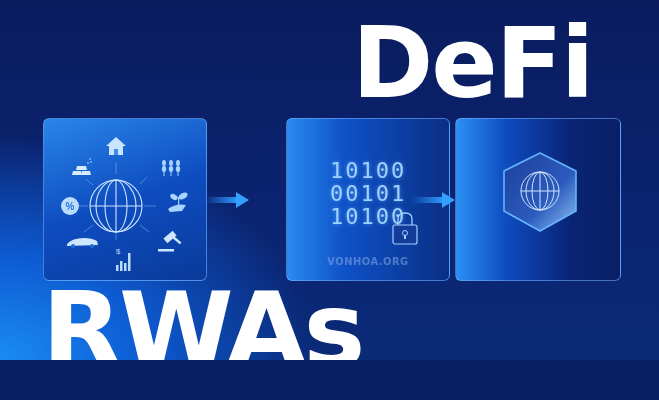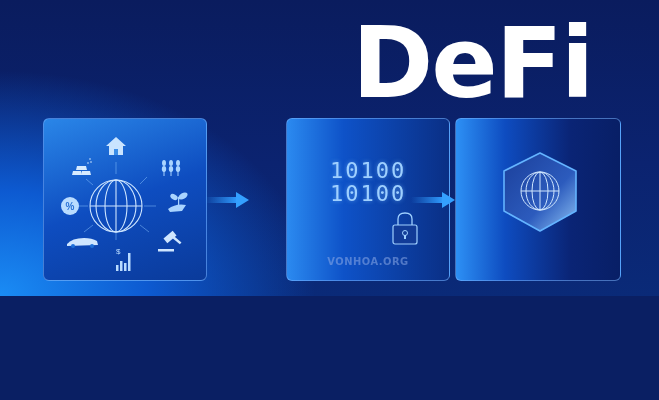--- a/index.html
+++ b/index.html
@@ -1,17 +1,17 @@
 <!DOCTYPE html>
 <html><head>
 <meta charset="utf-8">
 <style>
   html,body{margin:0;padding:0;}
   body{width:659px;height:400px;overflow:hidden;background:#0a1f63;font-family:"Liberation Sans",sans-serif;}
-  .stage{position:relative;width:659px;height:296px;overflow:hidden;
+  .stage{position:relative;width:659px;height:360px;overflow:hidden;
     background:
       radial-gradient(ellipse 420px 300px at 0% 100%, #1a8cf5 0%, #0d5ad1 35%, rgba(10,40,140,0) 75%),
       linear-gradient(180deg,#0a1c5e 0%,#0b2370 55%,#0a2a78 100%);}
   .title{position:absolute;color:#fff;font-weight:bold;letter-spacing:-2px;line-height:1;font-family:"DejaVu Sans","Liberation Sans",sans-serif;}
   .title.defi{left:352px;top:14px;font-size:98px;}
   .title.rwas{left:42px;top:278px;font-size:104px;letter-spacing:-3px;}
   .panel{position:absolute;top:118px;width:164px;height:163px;border:1px solid rgba(120,180,255,0.55);border-radius:6px;
     box-sizing:border-box;overflow:hidden;}
   .p1{left:43px;background:linear-gradient(160deg,#2a86e8 0%,#0e4dc0 50%,#0a3a9a 100%);}
   .p2{left:249px;background:linear-gradient(90deg,#2b8af0 0%,#0e52c8 35%,#0a2f85 100%);margin-left:37px;}
@@ -119,20 +119,21 @@
           </linearGradient>
         </defs>
       <rect x="0" y="5" width="32" height="6" fill="url(#ag1)"></rect>
       <polygon points="31,0 44,8 31,16" fill="#34a0ff"></polygon>
     </svg>
   </div>
 
   <div class="panel p2">
     <div class="bin">
       <div>10100</div>
+      <div>00101</div>
       <div>10100</div>
     </div>
     <svg style="position:absolute;left:104px;top:92px;" width="28" height="36" viewBox="0 0 28 36">
       <path d="M7 14 V8 Q7 2 14 2 Q21 2 21 8 V14" fill="none" stroke="#9fd0ff" stroke-width="1.3"></path>
       <rect x="2" y="14" width="24" height="19" rx="2" fill="rgba(20,60,150,0.85)" stroke="#9fd0ff" stroke-width="1.2"></rect>
       <circle cx="14" cy="22" r="2.5" fill="none" stroke="#9fd0ff" stroke-width="1"></circle>
       <rect x="13" y="24" width="2" height="4" fill="#9fd0ff"></rect>
     </svg>
     <div class="watermark">VONHOA.ORG</div>
   </div>
@@ -163,13 +164,14 @@
       <g fill="none" stroke="#cfe6ff" stroke-width="1">
         <circle cx="84" cy="72" r="19"></circle>
         <ellipse cx="84" cy="72" rx="8" ry="19"></ellipse>
         <ellipse cx="84" cy="72" rx="14" ry="19"></ellipse>
         <line x1="65" y1="72" x2="103" y2="72"></line>
         <line x1="84" y1="53" x2="84" y2="91"></line>
       </g>
     </svg>
   </div>
 
+  <div class="title rwas">RWAs</div>
 </div>
 
 </body></html>

